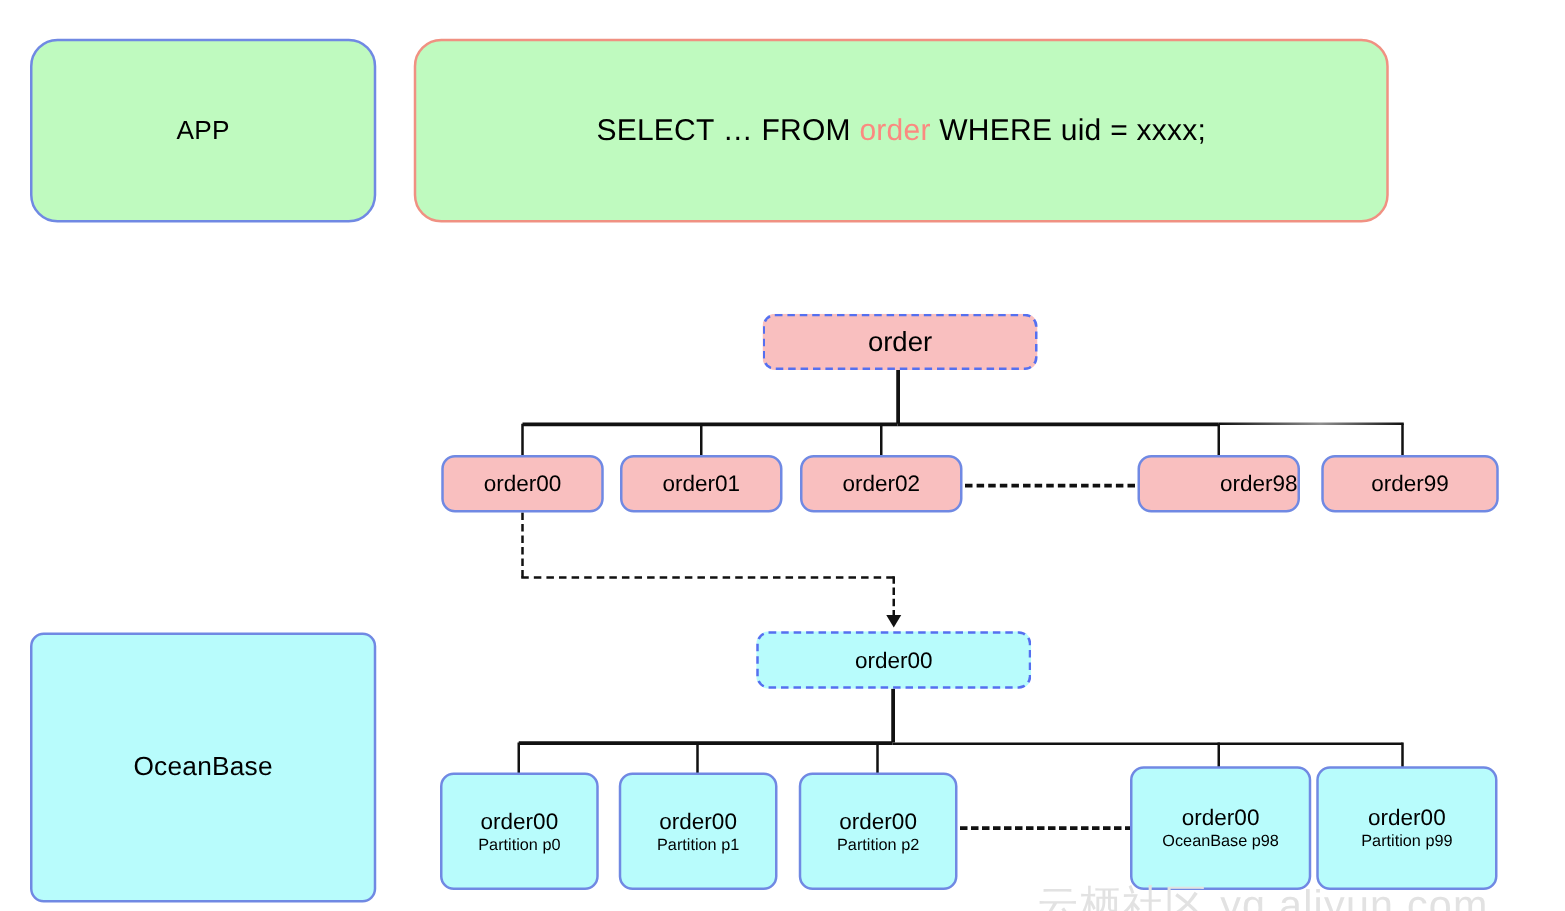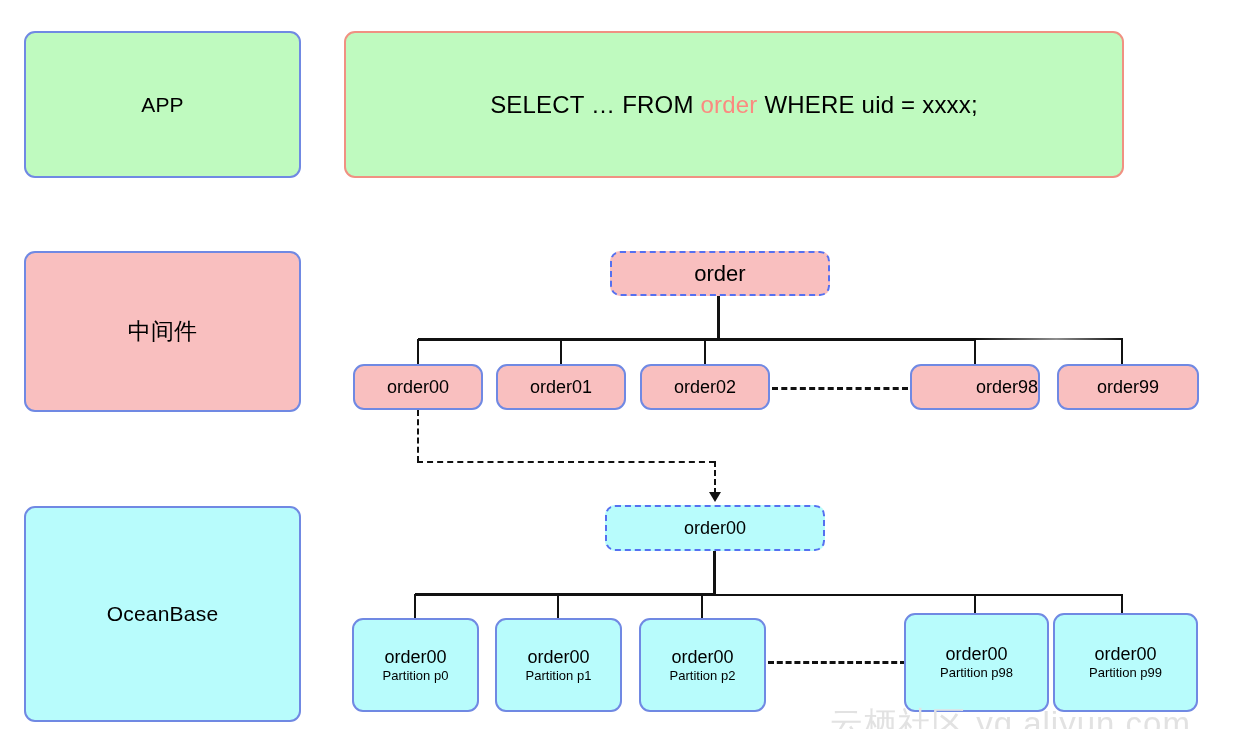--- a/index.html
+++ b/index.html
@@ -25,21 +25,21 @@
     box-sizing: border-box;
     display: flex;
     align-items: center;
     justify-content: center;
     text-align: center;
     color: #000000;
     border-radius: 11px;
     border: 2px solid #7089e3;
     z-index: 3;
   }
-  .box.green  { background: #bffabf; }
+  .box.green  { background: #bffabf; border-radius: 22px; }
   .box.pink   { background: #f9bfbf; }
   .box.cyan   { background: #b8fcfc; }
 
   .lane-label {
     font-size: 21px;
     letter-spacing: .2px;
   }
   .lane-label.cjk { font-size: 23px; }
 
   .sql-box {
@@ -124,29 +124,26 @@
 </style>
 </head>
 <body>
 
 <div id="canvas">
 
   <div class="box green lane-label" style="left:24px; top:31px; width:277px; height:147px;">
     <span>APP</span>
   </div>
 
-  <div class="box green sql-box" style="left:344px; top:31px; width:780px; height:147px;">
+  <div class="box green sql-box" style="left:331px; top:31px; width:780px; height:147px;">
     <span>
       <span>SELECT … FROM </span><span class="sql-accent">order</span><span> WHERE uid = xxxx;</span>
     </span>
   </div>
 
-  <div class="box pink lane-label cjk" style="left:24px; top:251px; width:277px; height:161px;">
-    <span>中间件</span>
-  </div>
 
   <div class="box pink dashed node-big" style="left:610px; top:251px; width:220px; height:45px;">
     <span>order</span>
   </div>
 
   <div class="conn vline thick" style="left:717px; top:296px; width:3px; height:43px;"></div>
 
   <div class="conn hline thick" style="left:418px; top:338px; width:300px; height:3px;"></div>
   <div class="conn hline thick" style="left:718px; top:338px; width:257px; height:3px;"></div>
   <div class="conn hline fade" style="left:975px; top:338px; width:148px; height:2px;"></div>
@@ -205,21 +202,21 @@
   <div class="box cyan part" style="left:495px; top:618px; width:127px; height:94px;">
     <span class="l1">order00</span>
     <span class="l2">Partition p1</span>
   </div>
   <div class="box cyan part" style="left:639px; top:618px; width:127px; height:94px;">
     <span class="l1">order00</span>
     <span class="l2">Partition p2</span>
   </div>
   <div class="box cyan part" style="left:904px; top:613px; width:145px; height:99px;">
     <span class="l1">order00</span>
-    <span class="l2">Partition p98</span>
+    <span class="l2">OceanBase p98</span>
   </div>
   <div class="box cyan part" style="left:1053px; top:613px; width:145px; height:99px;">
     <span class="l1">order00</span>
     <span class="l2">Partition p99</span>
   </div>
 
   <div class="dash-h" style="left:768px; top:661px; width:138px;"></div>
 
   <div class="watermark" style="left:830px; top:666px;margin-top:36px;">云栖社区 yq.aliyun.com</div>
 

